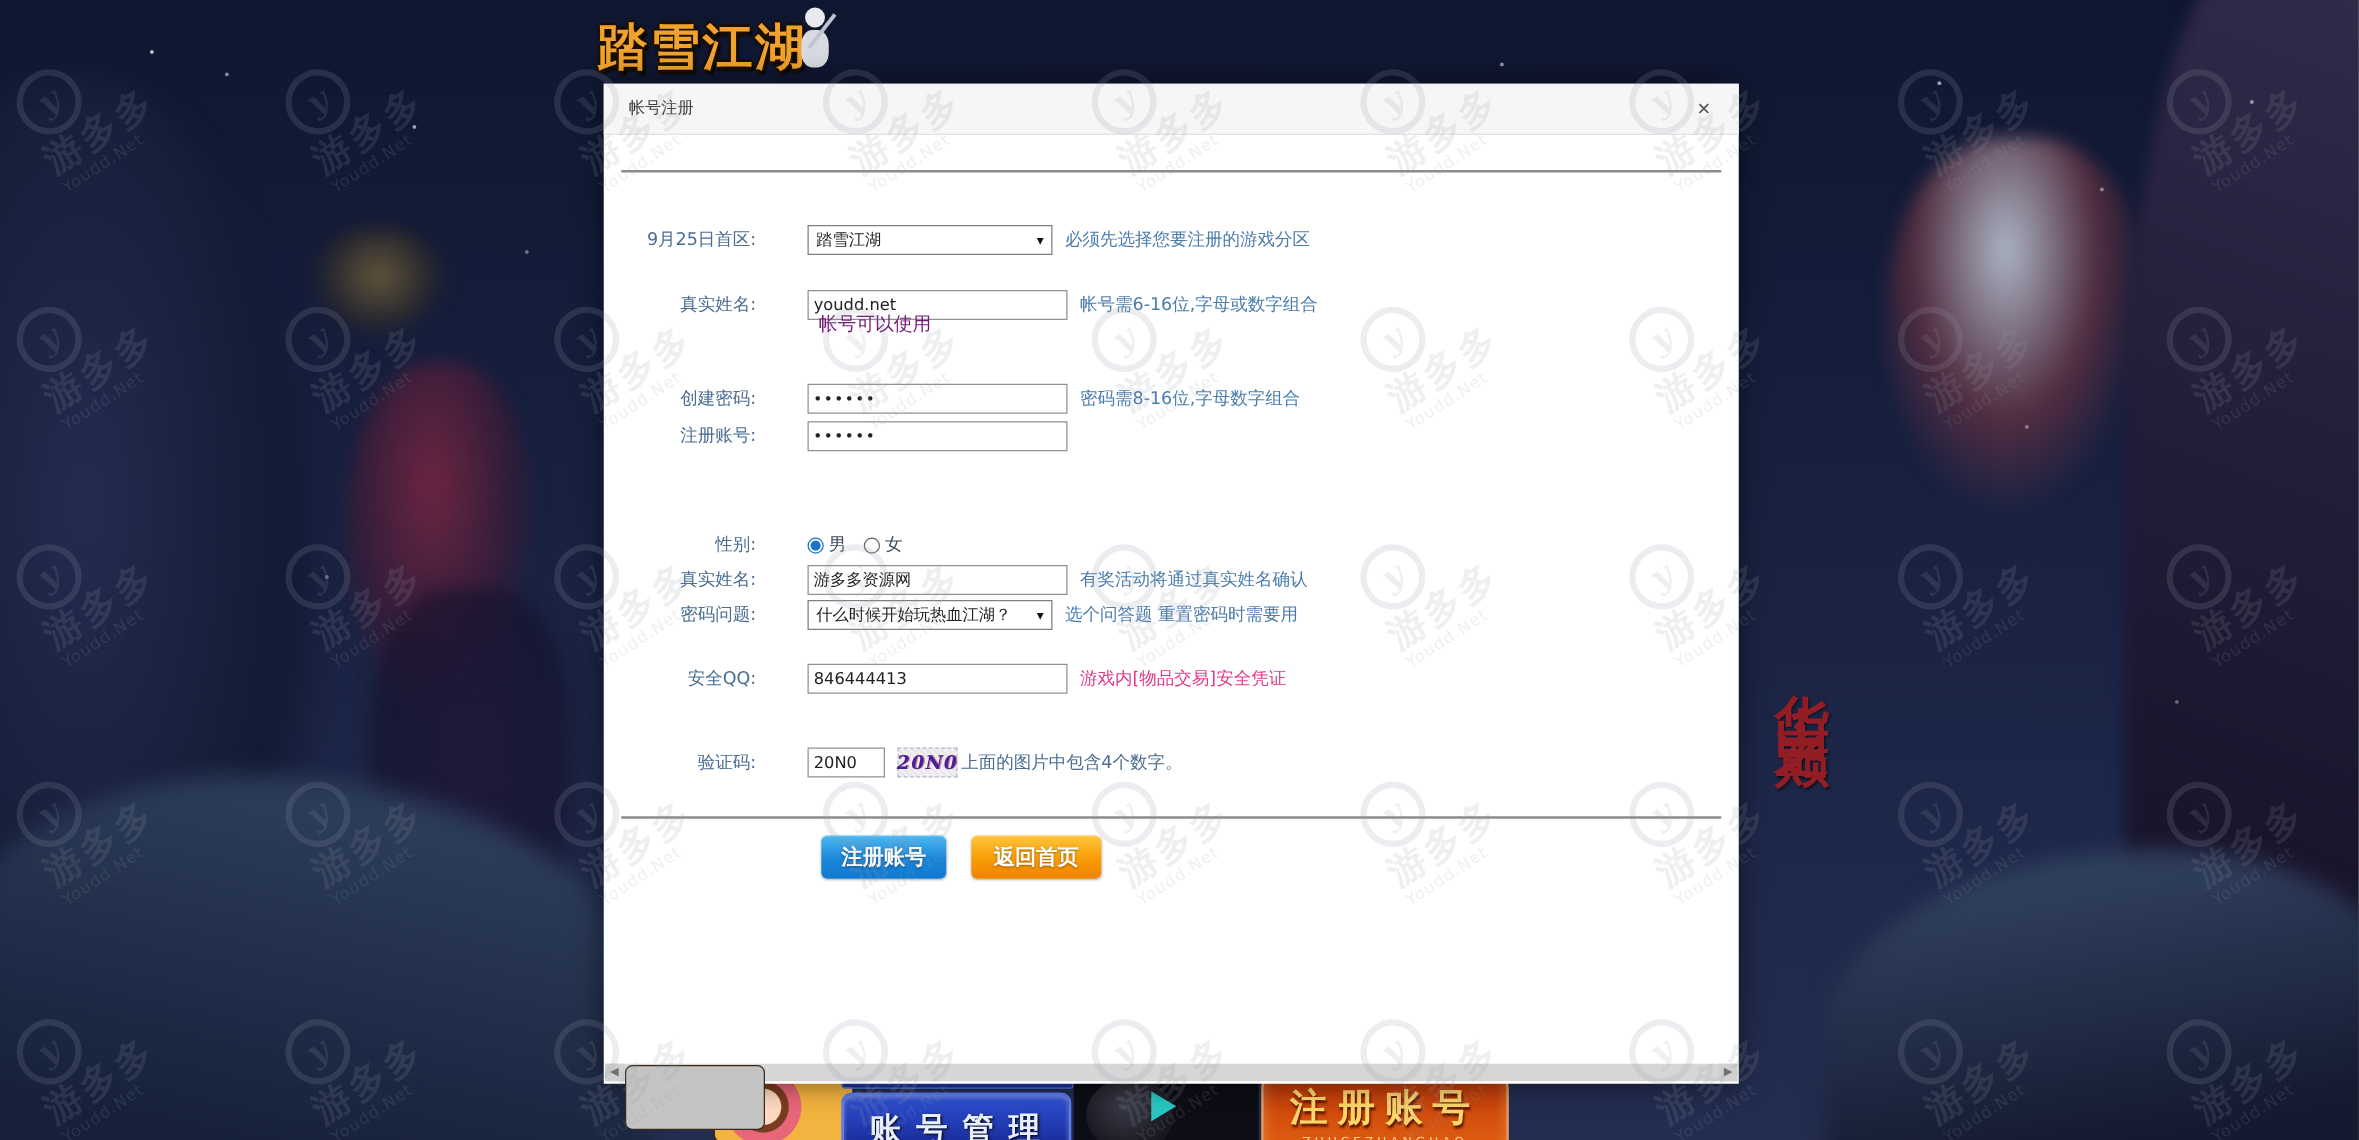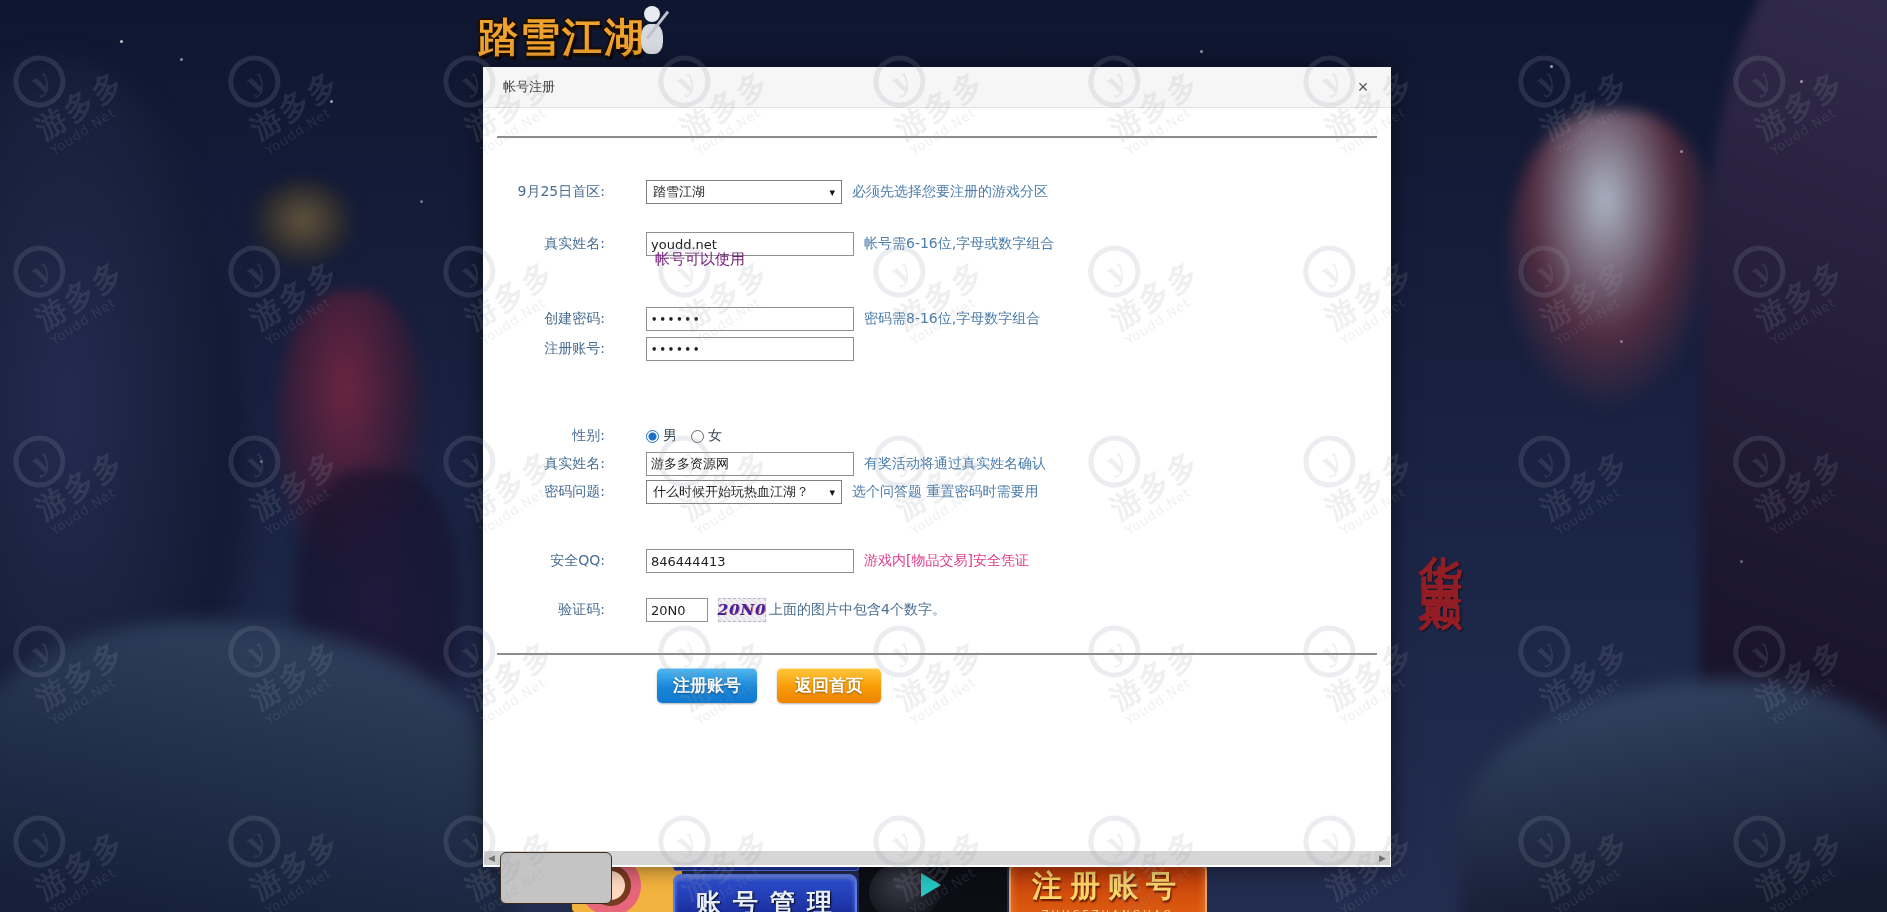--- a/index.html
+++ b/index.html
@@ -239,21 +239,21 @@
       <div class="fctrl">
         <div class="fsel">
           <span>什么时候开始玩热血江湖？</span>
           <span class="caret">▾</span>
         </div>
       </div>
       <span class="fhint">选个问答题 重置密码时需要用</span>
     </div>
 
 
-    <div class="frow" style="top:482px">
+    <div class="frow" style="top:464px">
       <span class="flabel">安全QQ:</span>
       <div class="fctrl">
         <input class="finput" value="846444413" style="">
       </div>
       <span class="fhint magenta">游戏内[物品交易]安全凭证</span>
     </div>
 
     <div class="frow" style="top:531px">
       <span class="flabel">验证码:</span>
       <div class="fctrl">

